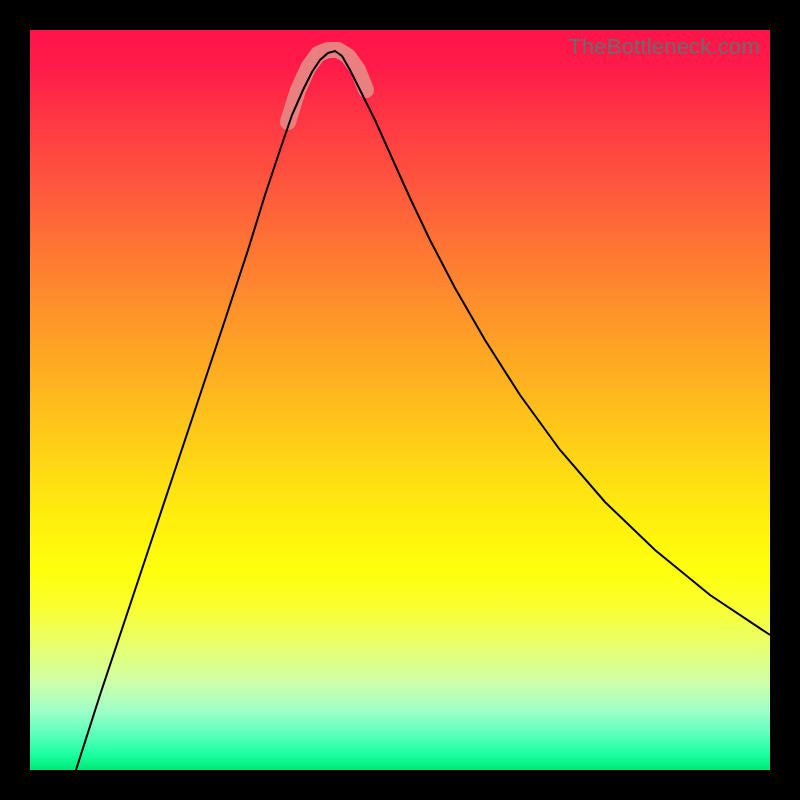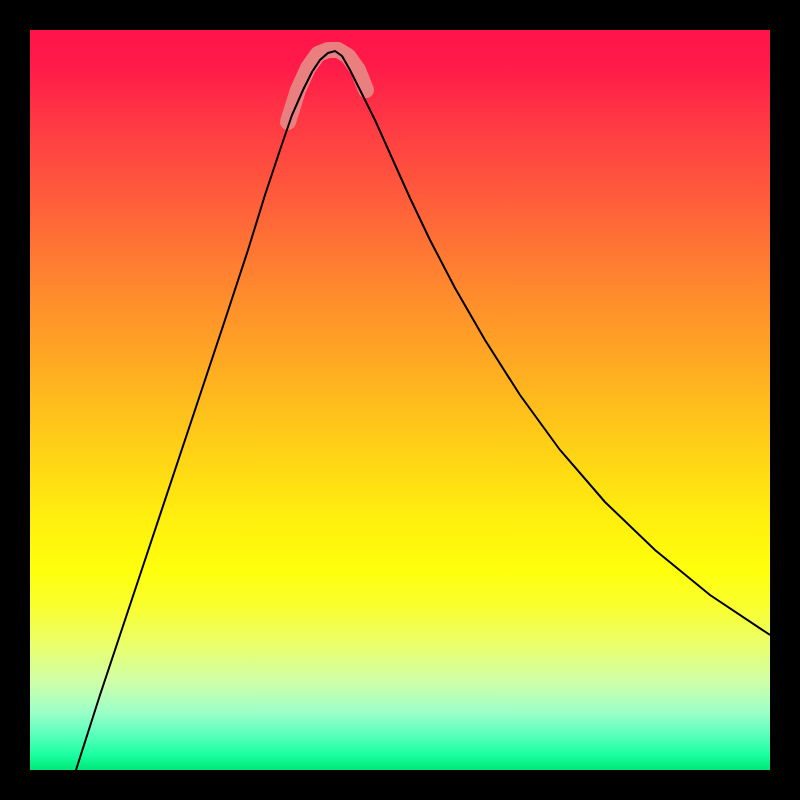--- a/index.html
+++ b/index.html
@@ -63,20 +63,21 @@
     height: 100%;
   }
 </style>
 </head>
 <body>
 
 <div class="frame">
 
   <div class="plot-area">
     <div class="gradient-bg"></div>
+    <div class="watermark">TheBottleneck.com</div>
 
     <svg class="curve" viewBox="0 0 740 740" preserveAspectRatio="none">
       <path id="highlight-path" fill="none" d="M258 92 L268 60 L278 38 L288 24 L298 20 L308 20 L318 26 L328 40 L336 60" stroke="#e9807f" stroke-width="16" stroke-linecap="round" stroke-linejoin="round"></path>
       <path id="main-curve" fill="none" d="M46 740 L70 665 L95 590 L120 515 L145 440 L170 365 L195 290 L218 220 L235 165 L250 120 L262 85 L273 60 L282 42 L290 30 L298 23 L305 21 L312 26 L320 40 L330 60 L345 90 L362 128 L380 168 L400 210 L425 258 L455 310 L490 365 L530 420 L575 472 L625 520 L680 565 L740 605" stroke="#000000" stroke-width="2"></path>
     </svg>
   </div>
 
 </div>
 
 </body></html>

